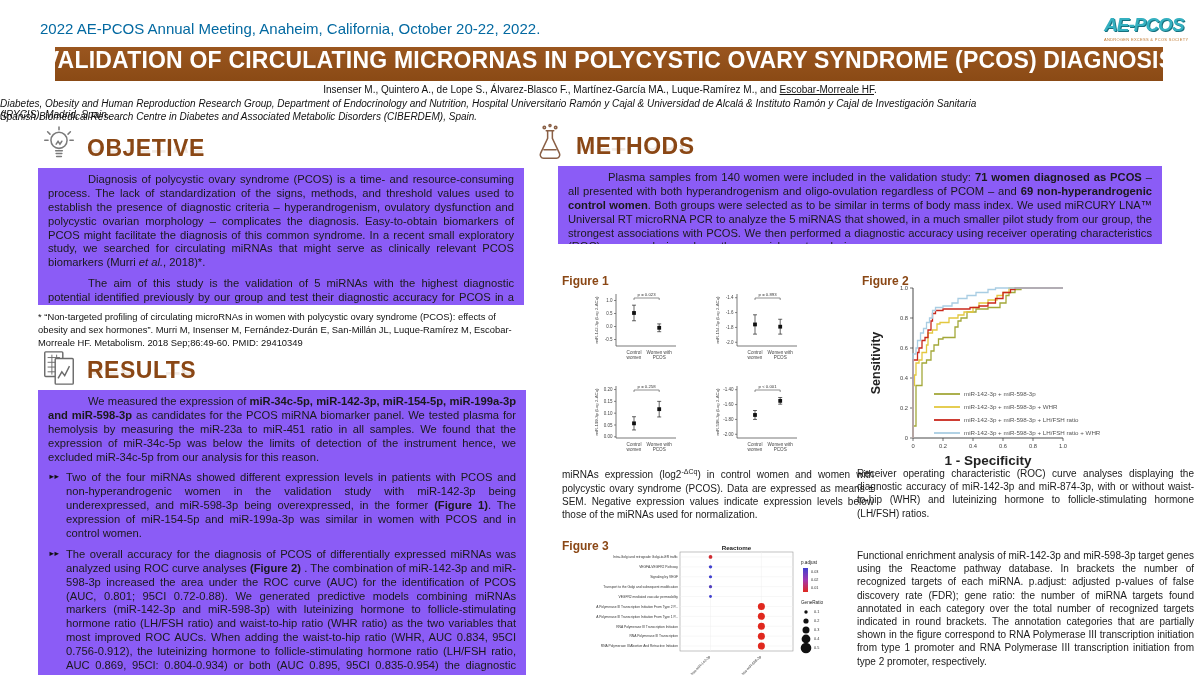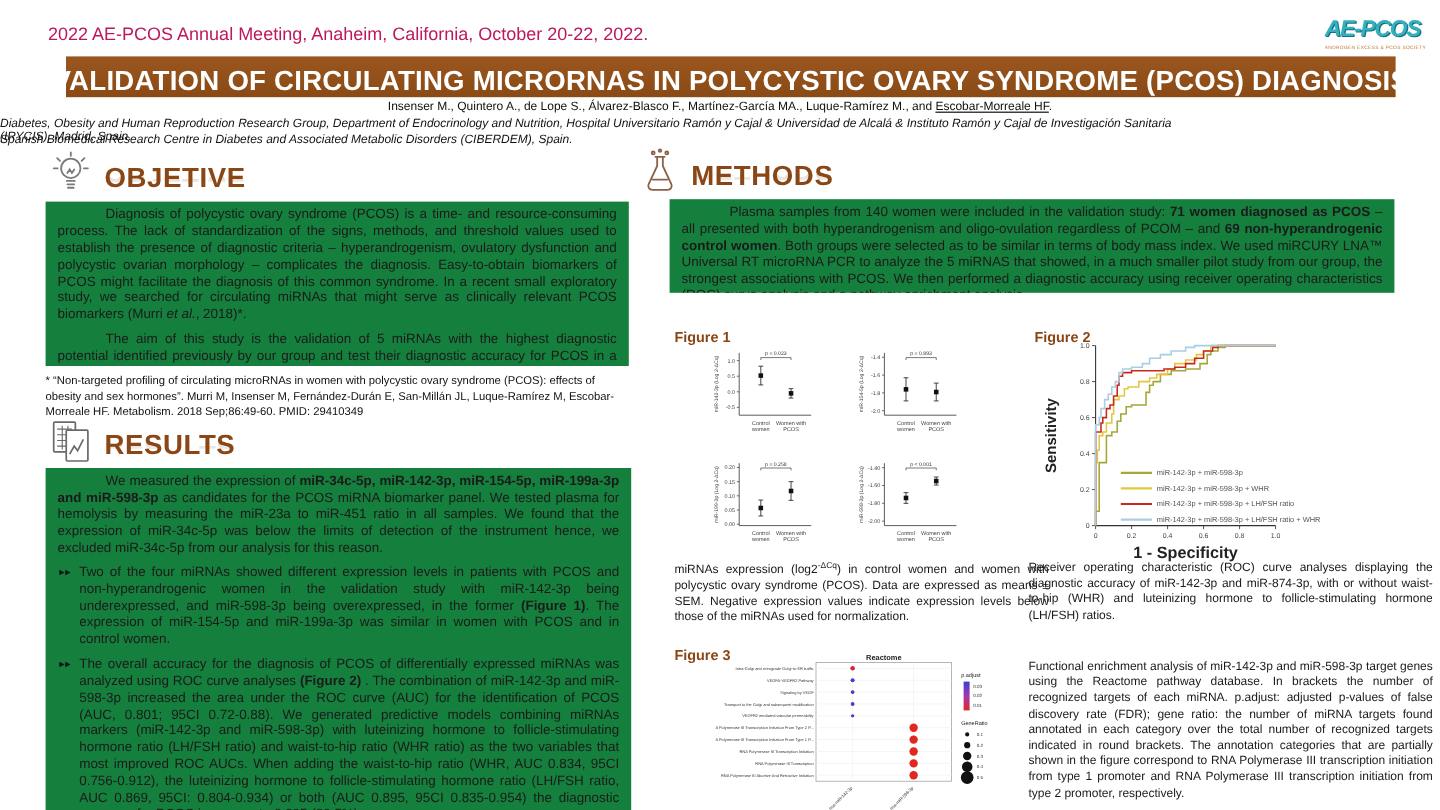--- a/index.html
+++ b/index.html
@@ -1,42 +1,42 @@
 <!DOCTYPE html>
 <html><head>
 <meta charset="utf-8">
 <style>
   html,body{margin:0;padding:0;}
   body{width:1200px;height:675px;overflow:hidden;background:#ffffff;
        font-family:"Liberation Sans",sans-serif;color:#1a1a1a;position:relative;}
   .abs{position:absolute;}
   
-  .meeting{left:40px;top:20px;font-size:15px;font-weight:500;color:#be185d;}
+  .meeting{left:40px;top:20px;font-size:15px;font-weight:500;color:#0369a1;}
   .logo{left:1104px;top:14px;width:92px;text-align:left;}
   .logo-text{font-size:19px;font-weight:700;font-style:italic;letter-spacing:-1px;
              color:#35b0c0;text-shadow:1px 1px 0 #16707e;}
   .logo-tag{font-size:4px;color:#c07830;letter-spacing:.3px;margin-top:1px;}
   .title-bar{left:55px;top:47px;width:1108px;height:34px;
              background:linear-gradient(#9a561f,#8a4a15);
-             display:flex;align-items:flex-end;justify-content:center;}
+             display:flex;align-items:flex-start;justify-content:center;}
   .title-bar span{color:#fff;font-size:23px;font-weight:700;letter-spacing:.2px;white-space:nowrap;}
   .authors{left:0;top:84px;width:1200px;text-align:center;font-size:10px;font-weight:400;color:#111;}
   .affil{left:0;width:994px;text-align:left;font-style:italic;font-size:10px;color:#111;}
   .affil1{top:98px;} .affil2{top:111px;}
   
   .sec-head{display:flex;align-items:center;gap:9px;height:44px;}
   .sec-title-wrap{position:relative;height:30px;}
   .sec-title{font-size:23px;font-weight:700;color:#8a4715;letter-spacing:.5px;line-height:30px;}
   .sec-reflect{position:absolute;top:26px;left:0;transform:scaleY(-1);transform-origin:top;
                height:12px;overflow:hidden;opacity:.25;color:#8a4715;font-size:23px;font-weight:700;
                letter-spacing:.5px;line-height:30px;
                -webkit-mask-image:linear-gradient(to top,rgba(0,0,0,.9),transparent 75%);
                mask-image:linear-gradient(to top,rgba(0,0,0,.9),transparent 75%);}
   
-  .pbox{background:#15803d;overflow:hidden;padding:5px 10px;box-sizing:border-box;}
+  .pbox{background:#8b5cf6;overflow:hidden;padding:5px 10px;box-sizing:border-box;}
   .ptext{font-size:11.2px;line-height:1.24;text-align:justify;color:#1a1a1a;}
   .indent{text-indent:40px;}
   .para-gap{margin-top:7px;}
   .footnote{font-size:9.4px;line-height:1.38;color:#111;text-align:left;}
   .bullet{position:relative;padding-left:18px;margin-top:7px;}
   .bullet .marker{position:absolute;left:0;top:1px;font-size:7.5px;letter-spacing:-2.5px;color:#111;}
   .figlabel{font-size:12px;font-weight:700;color:#8a4715;}
   .caption{font-size:10px;line-height:1.32;text-align:justify;color:#1a1a1a;}
   sup{font-size:70%;}
   svg text{font-family:"Liberation Sans",sans-serif;}

